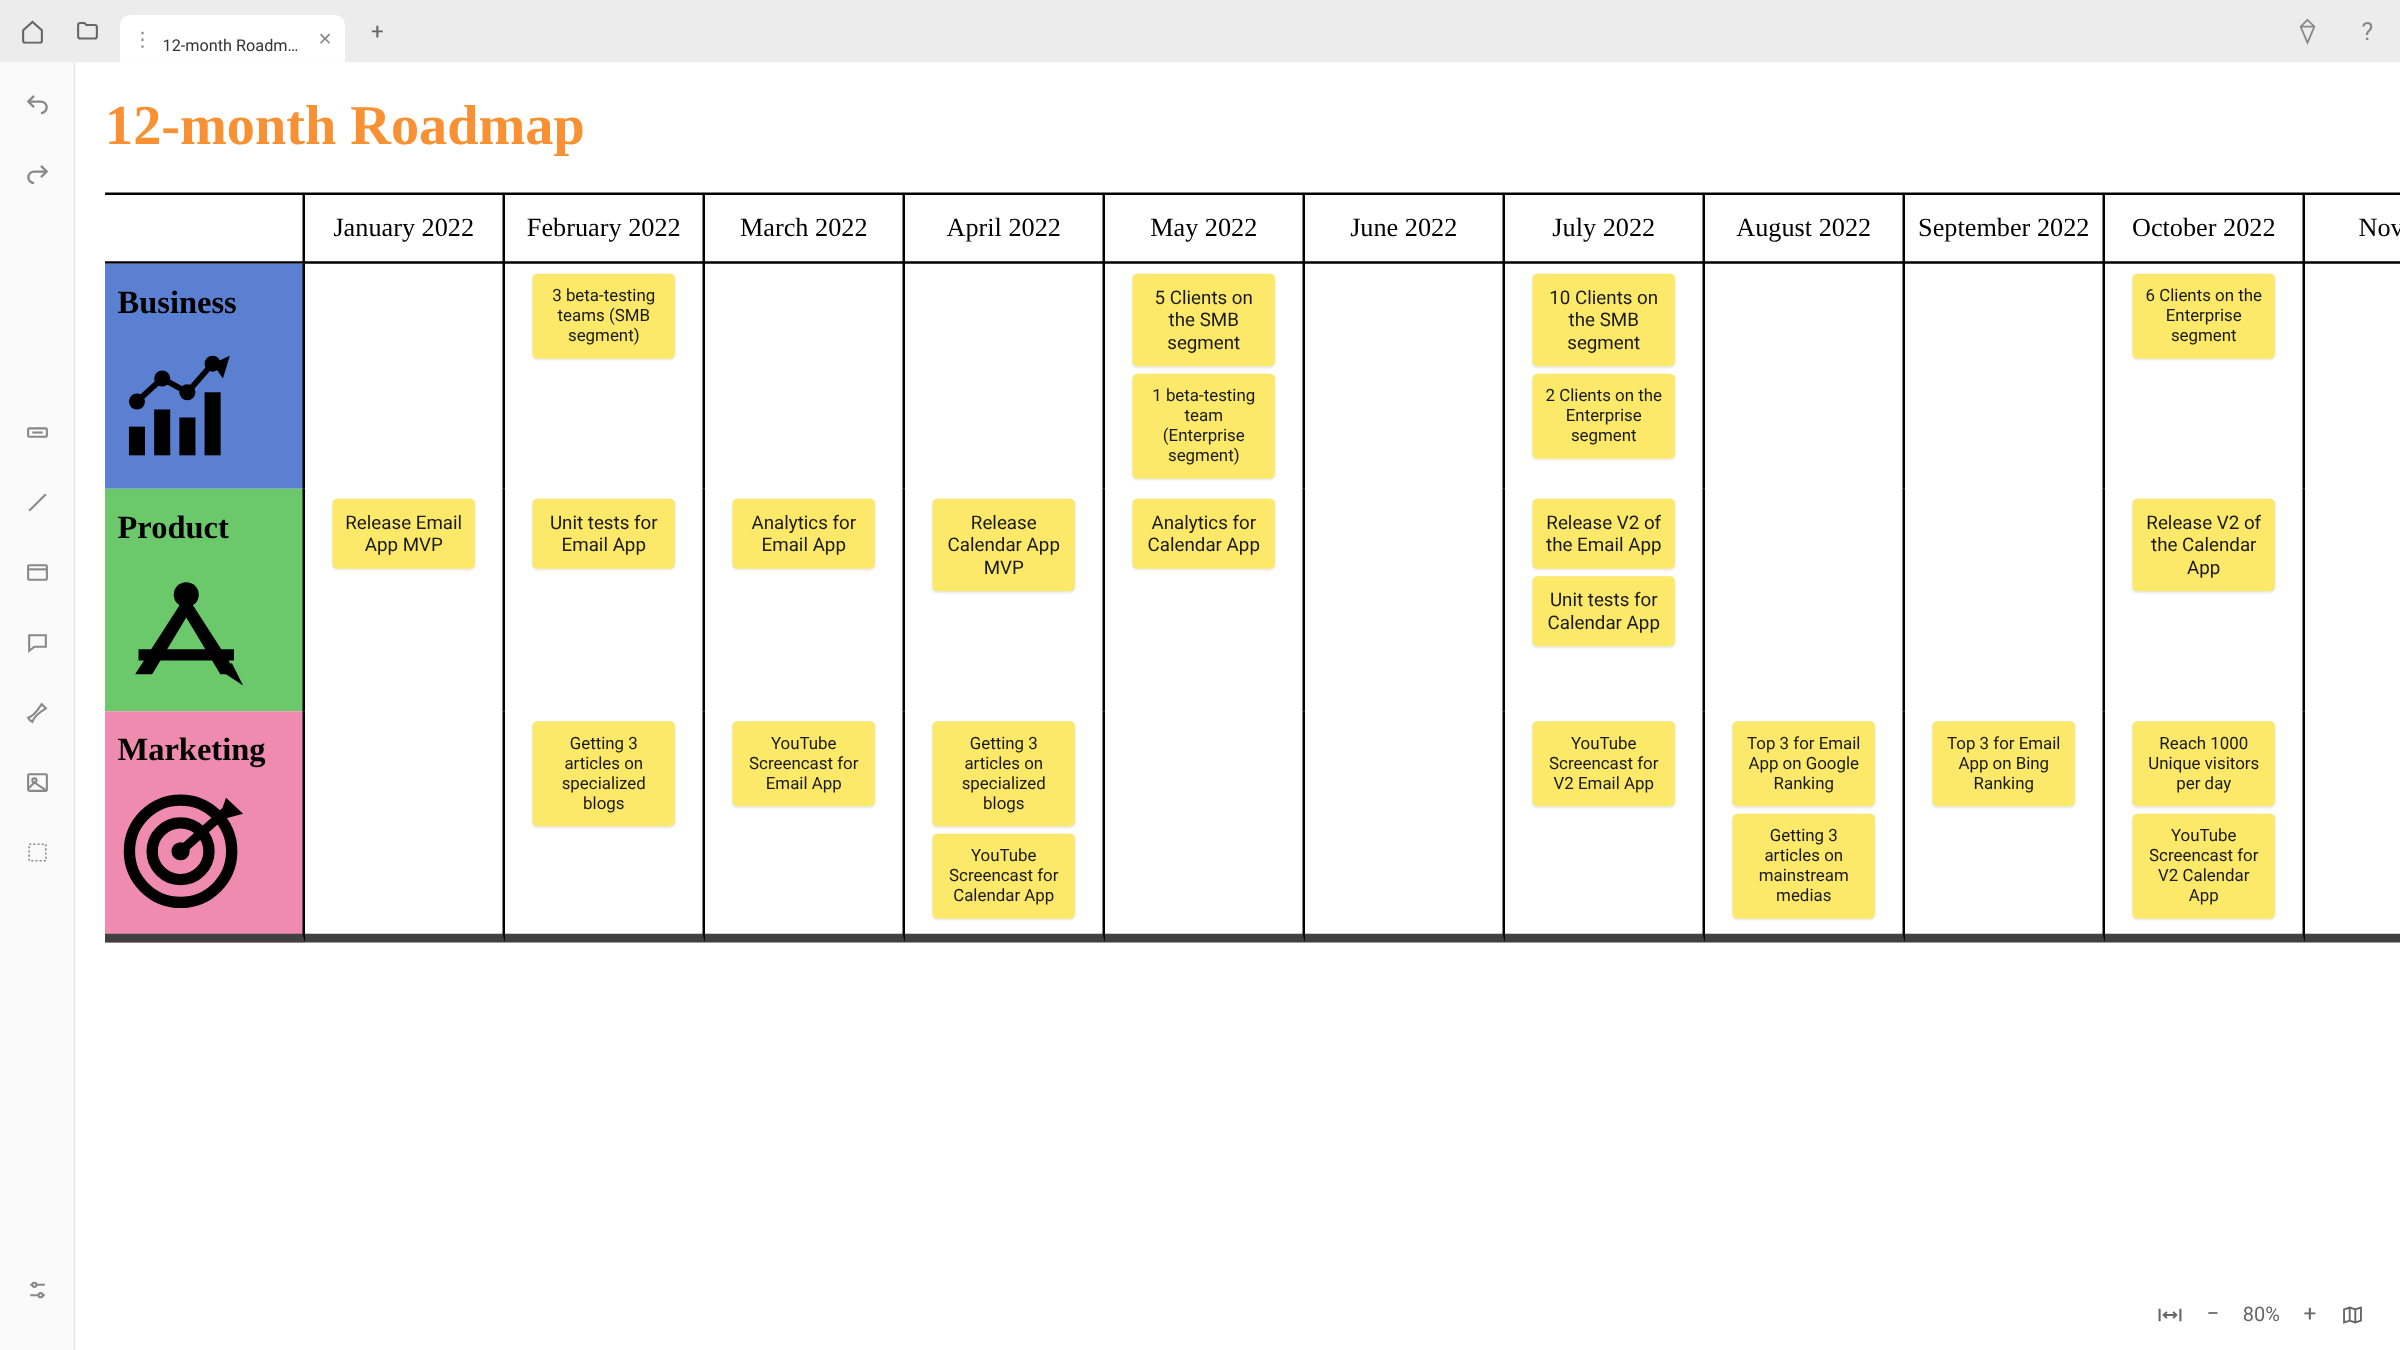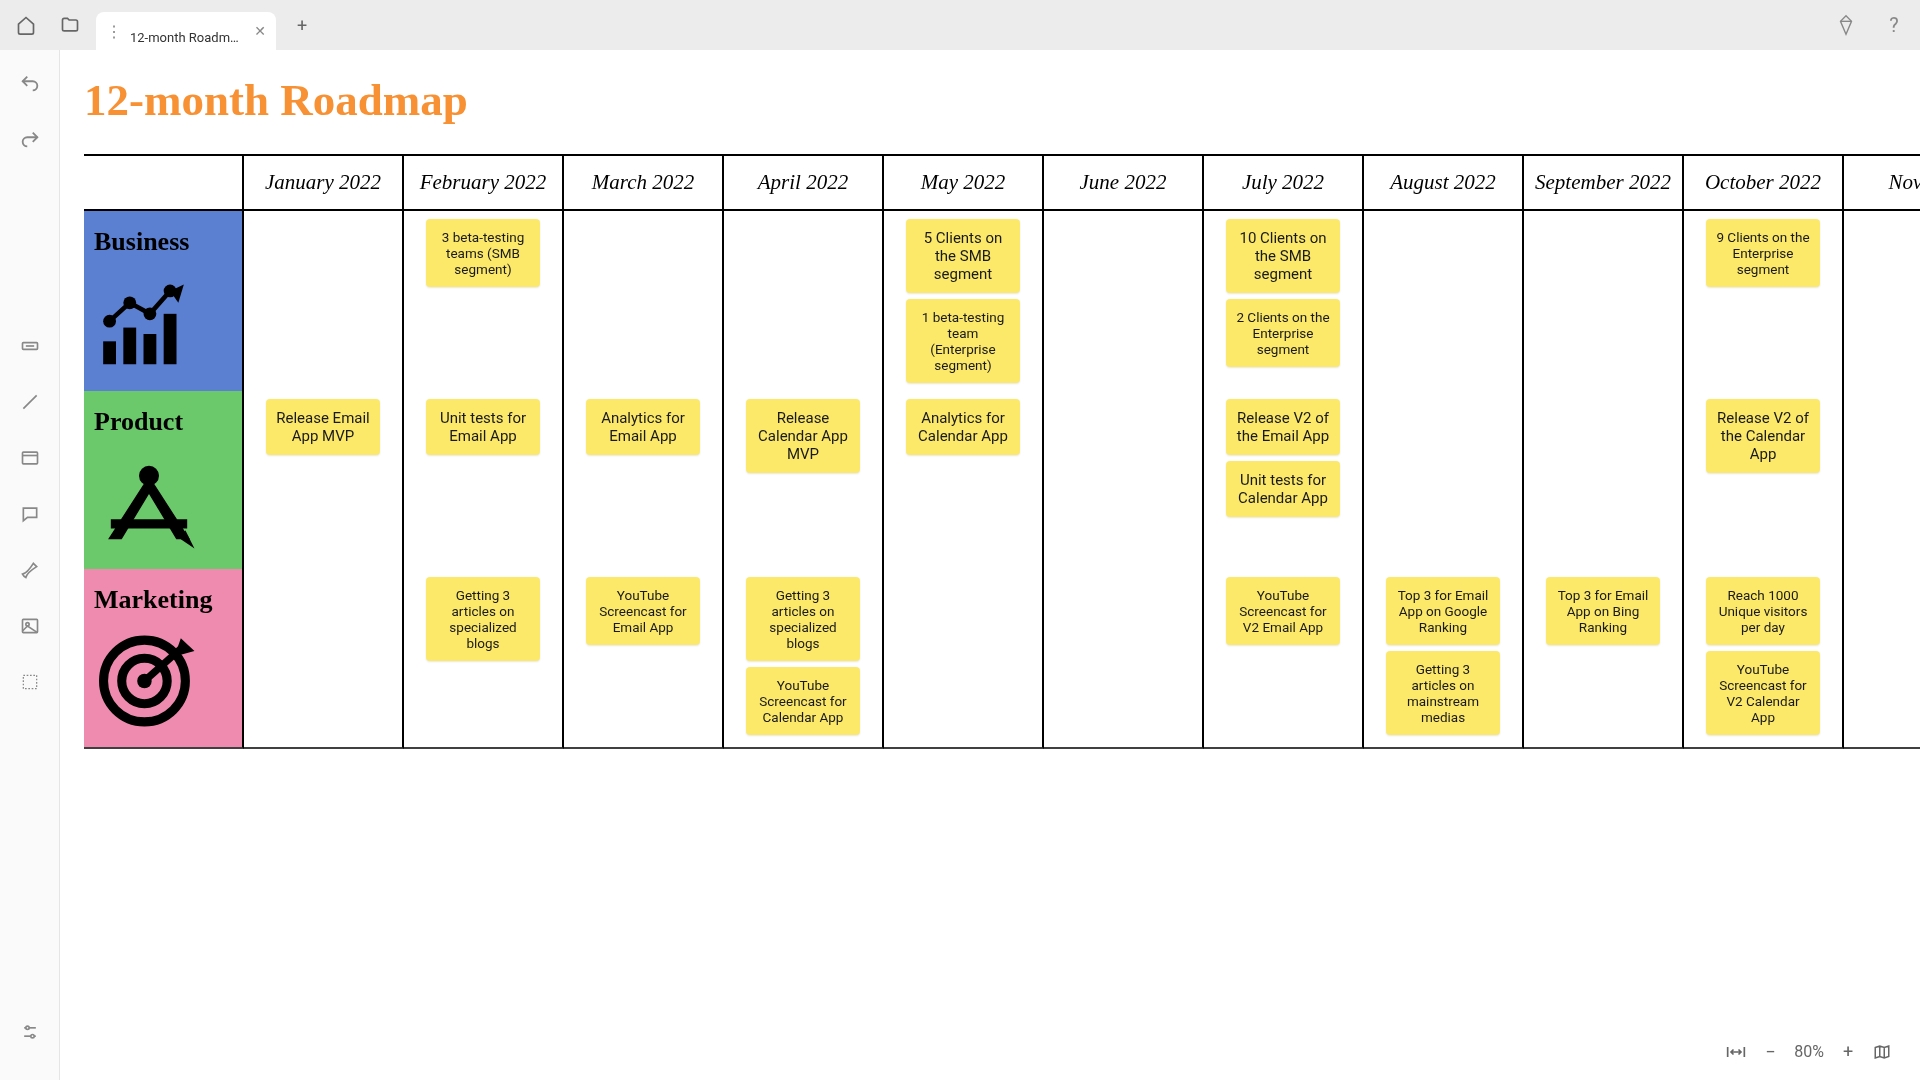--- a/index.html
+++ b/index.html
@@ -26,35 +26,35 @@
 .top-toolbar .avatar { width: 30px; height: 30px; border-radius: 50%; background: #1cc8c8; color: #fff; display: flex; align-items: center; justify-content: center; font-size: 12px; font-weight: 600; border: 2px solid #0fa0a0; }
 .top-toolbar .target-btn { width: 34px; height: 34px; border: 1px solid #ddd; border-radius: 8px; display: flex; align-items: center; justify-content: center; }
 .share-btn { background: #ff7b00; color: #fff; border: none; padding: 7px 14px; border-radius: 6px; font-size: 14px; font-weight: 500; cursor: pointer; display: flex; align-items: center; gap: 6px; }
 
 
 .canvas { position: absolute; left: 60px; top: 50px; right: 0; bottom: 0; background: #fff; padding: 24px 0 0 24px; overflow: hidden; }
 .page-title { font-family: "Comic Sans MS", cursive; color: #f79133; font-size: 45px; font-weight: 700; margin-bottom: 28px; }
 
 
 .roadmap { display: grid; grid-template-columns: 160px repeat(11, 160px); border-top: 2px solid #000; }
-.header-cell { border-right: 2px solid #000; padding: 14px 0; text-align: center; font-family: "Brush Script MT", cursive; font-size: 21px; font-style: italic; color: #000; background: #fff; border-bottom: 2px solid #000; }
+.header-cell { border-right: 2px solid #000; padding: 14px 0; text-align: center; font-family: "Brush Script MT", cursive; font-size: 21px; color: #000; background: #fff; border-bottom: 2px solid #000; }
 .header-cell:first-child { border-left: none; }
 .row-label { border-right: 2px solid #000; padding: 16px 10px; font-family: "Comic Sans MS", cursive; font-size: 26px; font-weight: 700; color: #000; display: flex; flex-direction: column; gap: 16px; }
 .row-label svg { width: 110px; height: 100px; }
 .cell { border-right: 2px solid #000; padding: 8px 6px; display: flex; flex-direction: column; gap: 6px; align-items: center; }
 .sticky { background: #fce96a; border-radius: 4px; padding: 10px 8px; font-size: 15px; text-align: center; color: #1a1a1a; width: 114px; box-shadow: 0 1px 2px rgba(0,0,0,0.1); }
 .sticky.sm { font-size: 13.5px; }
 
 
 .zoom-bar { position: absolute; right: 20px; bottom: 14px; display: flex; align-items: center; gap: 14px; background: #fff; padding: 4px 8px; border-radius: 6px; }
 .zoom-bar .zbtn { color: #666; cursor: pointer; font-size: 18px; width: 20px; text-align: center; }
 .zoom-bar .zlabel { font-size: 16px; color: #666; }
 .zoom-bar svg { display: block; }
 
-.row-marketing { border-bottom: 2px solid #404040; }
+.row-marketing { border-bottom: 7px solid #404040; }
 </style>
 </head>
 <body>
 
 <div class="tabbar">
   <div class="icon-btn">
     <svg width="20" height="20" viewBox="0 0 24 24" fill="none" stroke="currentColor" stroke-width="2">
         <path d="M3 11l9-8 9 8v10a2 2 0 0 1-2 2H5a2 2 0 0 1-2-2z"></path>
       </svg>
   </div>
@@ -231,21 +231,21 @@
         <div class="sticky sm">1 beta-testing team (Enterprise segment)</div>
       </div>
       <div class="cell row-business"></div>
       <div class="cell row-business">
         <div class="sticky">10 Clients on the SMB segment</div>
         <div class="sticky sm">2 Clients on the Enterprise segment</div>
       </div>
       <div class="cell row-business"></div>
       <div class="cell row-business"></div>
       <div class="cell row-business">
-        <div class="sticky sm">9 Clients on the Enterprise segment</div>
+        <div class="sticky sm">6 Clients on the Enterprise segment</div>
       </div>
       <div class="cell row-business"></div>
       <div class="row-label row-product" style="background: rgb(107, 201, 107);">
         <div>Product</div>
         <svg viewBox="0 0 120 110" fill="#000">
           <circle cx="60" cy="25" r="11"></circle>
           <path d="M60 25 L15 95 L30 95 L60 45 L90 95 L105 95 Z"></path>
           <path d="M18 78 L102 78" stroke="#000" stroke-width="10"></path>
           <path d="M95 95 L110 105 L100 85 Z"></path>
         </svg>

